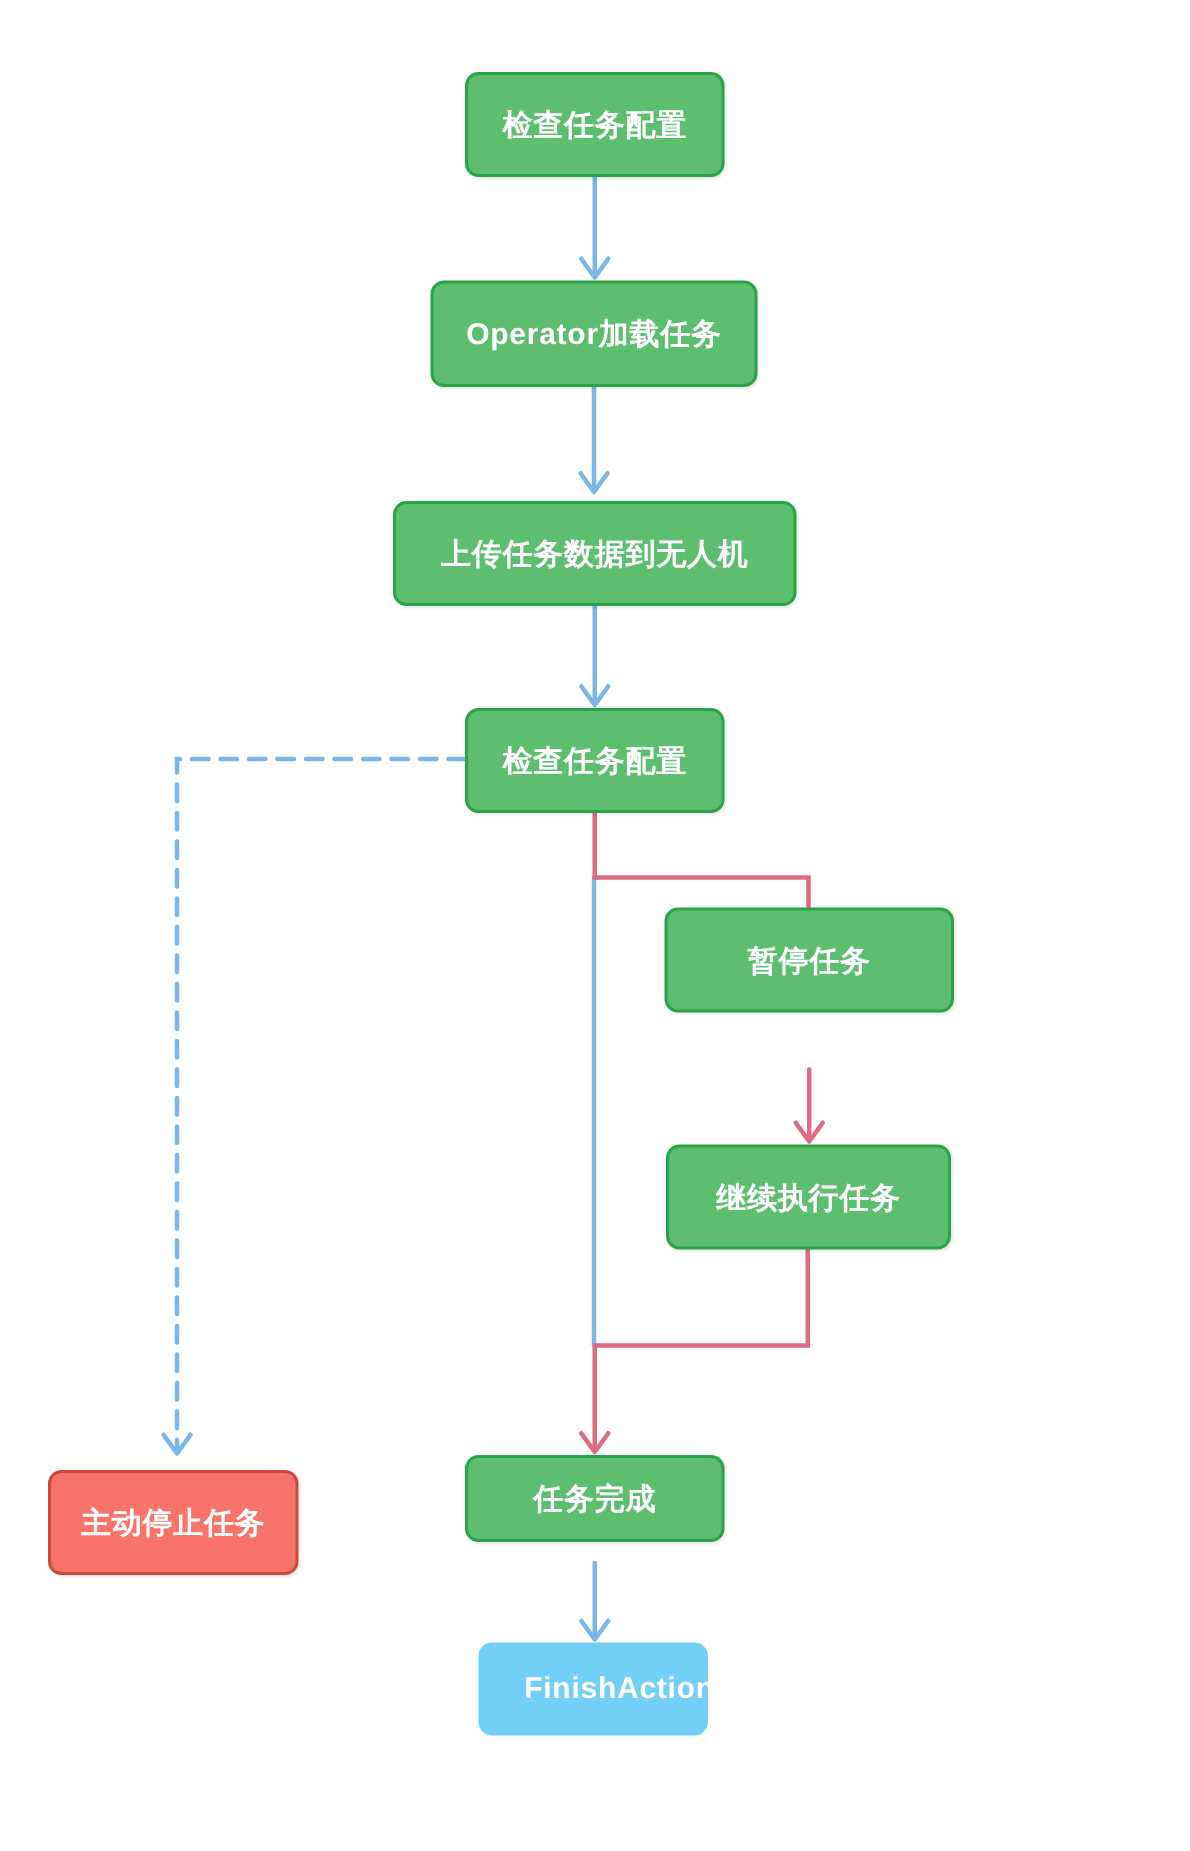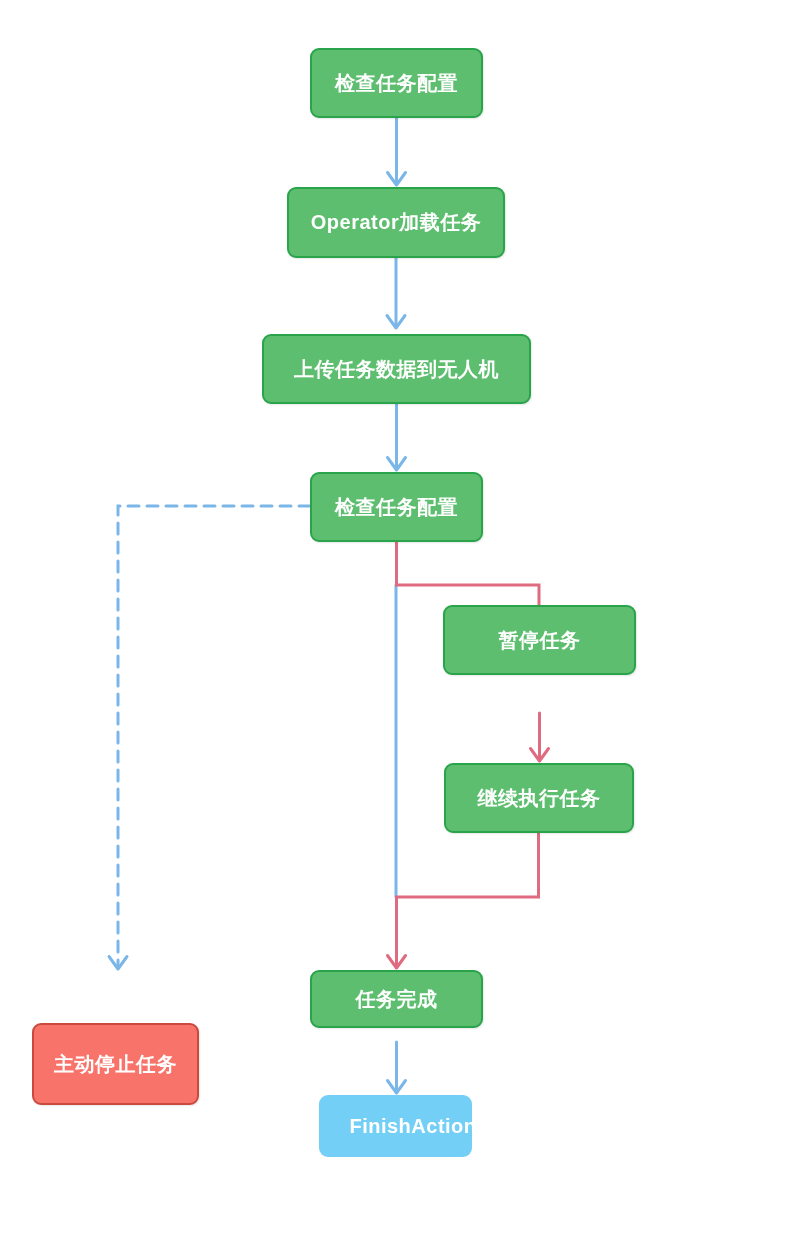--- a/index.html
+++ b/index.html
@@ -30,21 +30,21 @@
   .node.green{background:var(--node-green-fill);border:2px solid var(--node-green-border);text-align:right;}
   .node.red{background:var(--node-red-fill);border:2px solid var(--node-red-border);}
   .node.blue{background:var(--node-blue-fill);border:none;box-shadow:none;padding-left:35px;}
   
   .n0{left:310px;top:48px;width:173px;height:70px;}
   .n1{left:287px;top:187px;width:218px;height:71px;}
   .n2{left:262px;top:334px;width:269px;height:70px;}
   .n3{left:310px;top:472px;width:173px;height:70px;}
   .n4{left:443px;top:605px;width:193px;height:70px;}
   .n5{left:444px;top:763px;width:190px;height:70px;}
-  .n6{left:32px;top:1023px;width:167px;height:82px;}
+  .n6{left:32px;top:980px;width:167px;height:70px;}
   .n7{left:310px;top:970px;width:173px;height:58px;}
   .n8{left:319px;top:1095px;width:153px;height:62px;}
 </style>
 </head>
 <body>
 
 <div class="canvas">
 
   <svg class="edges" viewBox="0 0 793 1234">
 

